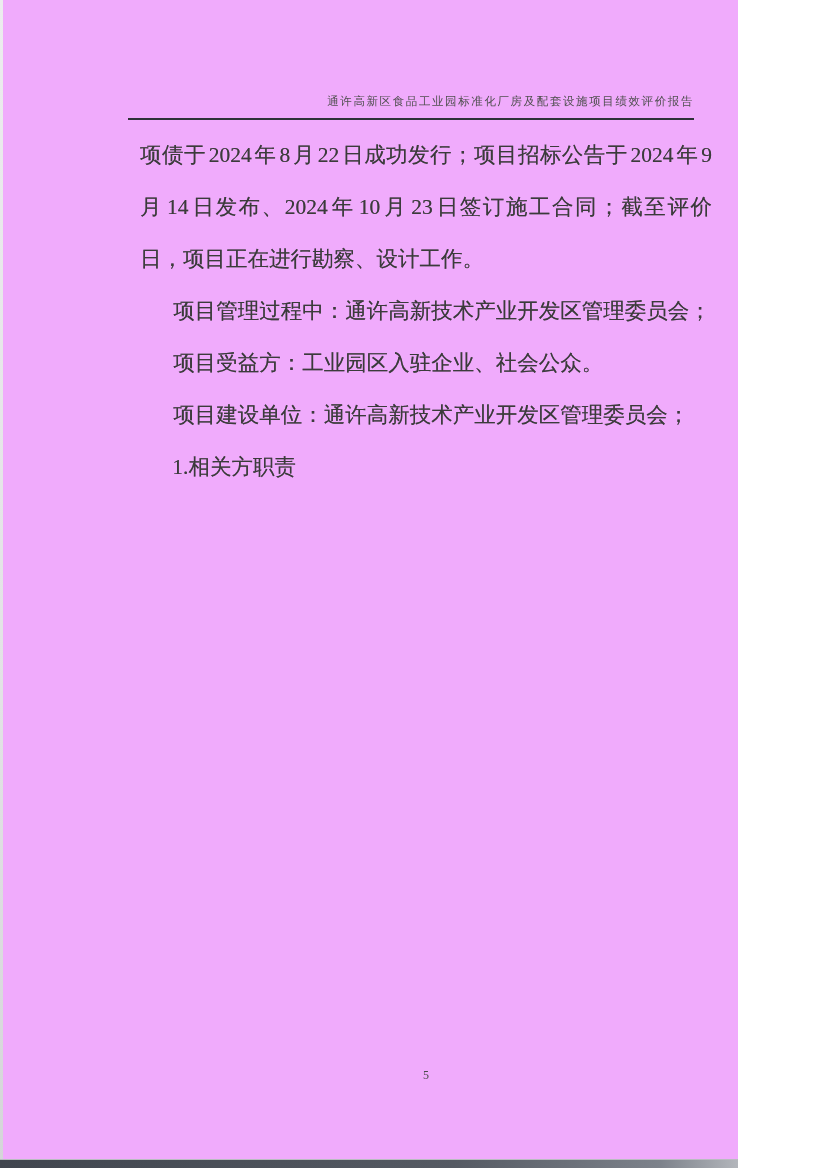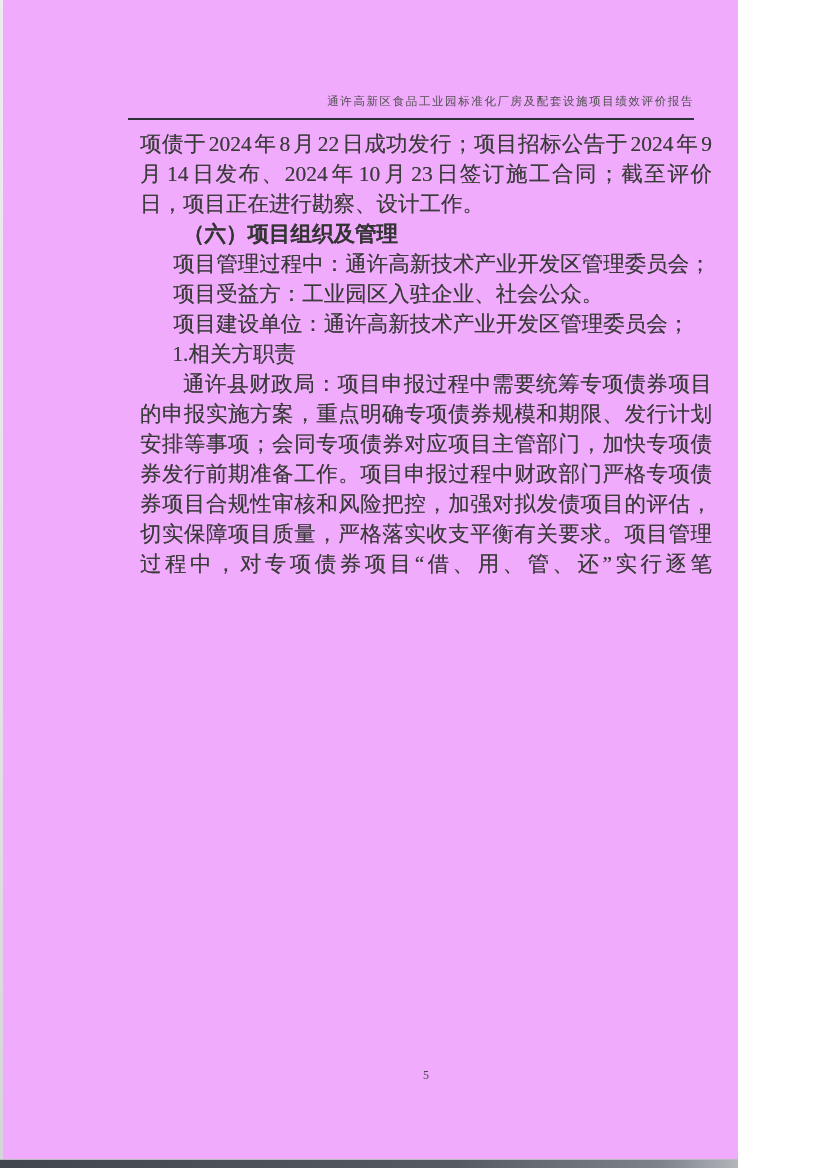--- a/index.html
+++ b/index.html
@@ -23,21 +23,21 @@
     position:absolute; top:94px; left:128px; width:566px;
     text-align:right; font-size:11.5px; color:#4f4f4f; letter-spacing:1.6px;
   }
   .header-rule {
     position:absolute; top:118px; left:128px; width:566px; height:2px;
     background:#2e3238;
   }
   
   .doc-body {
     position:absolute; left:140px; top:129px; width:572px;
-    font-size:21.5px; line-height:30px; color:#3b3b3b;
+    font-size:21.5px; line-height:52px; color:#3b3b3b;
     text-align:justify; text-shadow:0 0 0.5px rgba(62,62,62,.65);
     word-spacing:-3px;
   }
   .p { margin:0; padding:0; }
   .p.head { font-weight:bold; text-indent:2em; color:#343434; }
   .p.sub  { text-indent:1.5em; }
   .p.line { text-indent:1.55em; }
   .p.body-j { text-indent:2em; }
   .p.cut { text-align-last:justify; }
   
@@ -60,26 +60,24 @@
 
 <div class="page">
 
   <div class="left-edge"></div>
 
   <div class="header-title">通许高新区食品工业园标准化厂房及配套设施项目绩效评价报告</div>
   <div class="header-rule"></div>
 
   <div class="doc-body">
     <p class="p cont">项债于 2024 年 8 月 22 日成功发行；项目招标公告于 2024 年 9 月 14 日发布、2024 年 10 月 23 日签订施工合同；截至评价日，项目正在进行勘察、设计工作。</p>
-    <p class="p head">（六）项目组织及管理</p>
     <p class="p line">项目管理过程中：通许高新技术产业开发区管理委员会；</p>
     <p class="p line">项目受益方：工业园区入驻企业、社会公众。</p>
     <p class="p line">项目建设单位：通许高新技术产业开发区管理委员会；</p>
     <p class="p sub">1.相关方职责</p>
-    <p class="p body-j cut">通许县财政局：项目申报过程中需要统筹专项债券项目的申报实施方案，重点明确专项债券规模和期限、发行计划安排等事项；会同专项债券对应项目主管部门，加快专项债券发行前期准备工作。项目申报过程中财政部门严格专项债券项目合规性审核和风险把控，加强对拟发债项目的评估，切实保障项目质量，严格落实收支平衡有关要求。项目管理过程中，对专项债券项目“借、用、管、还”实行逐笔</p>
   </div>
 
   <div class="footer">
     <span>5</span>
   </div>
 
   <div class="stamp stamp-a"></div>
   <div class="stamp stamp-b"></div>
   <div class="stamp stamp-c"></div>
   <div class="stamp stamp-d"></div>

